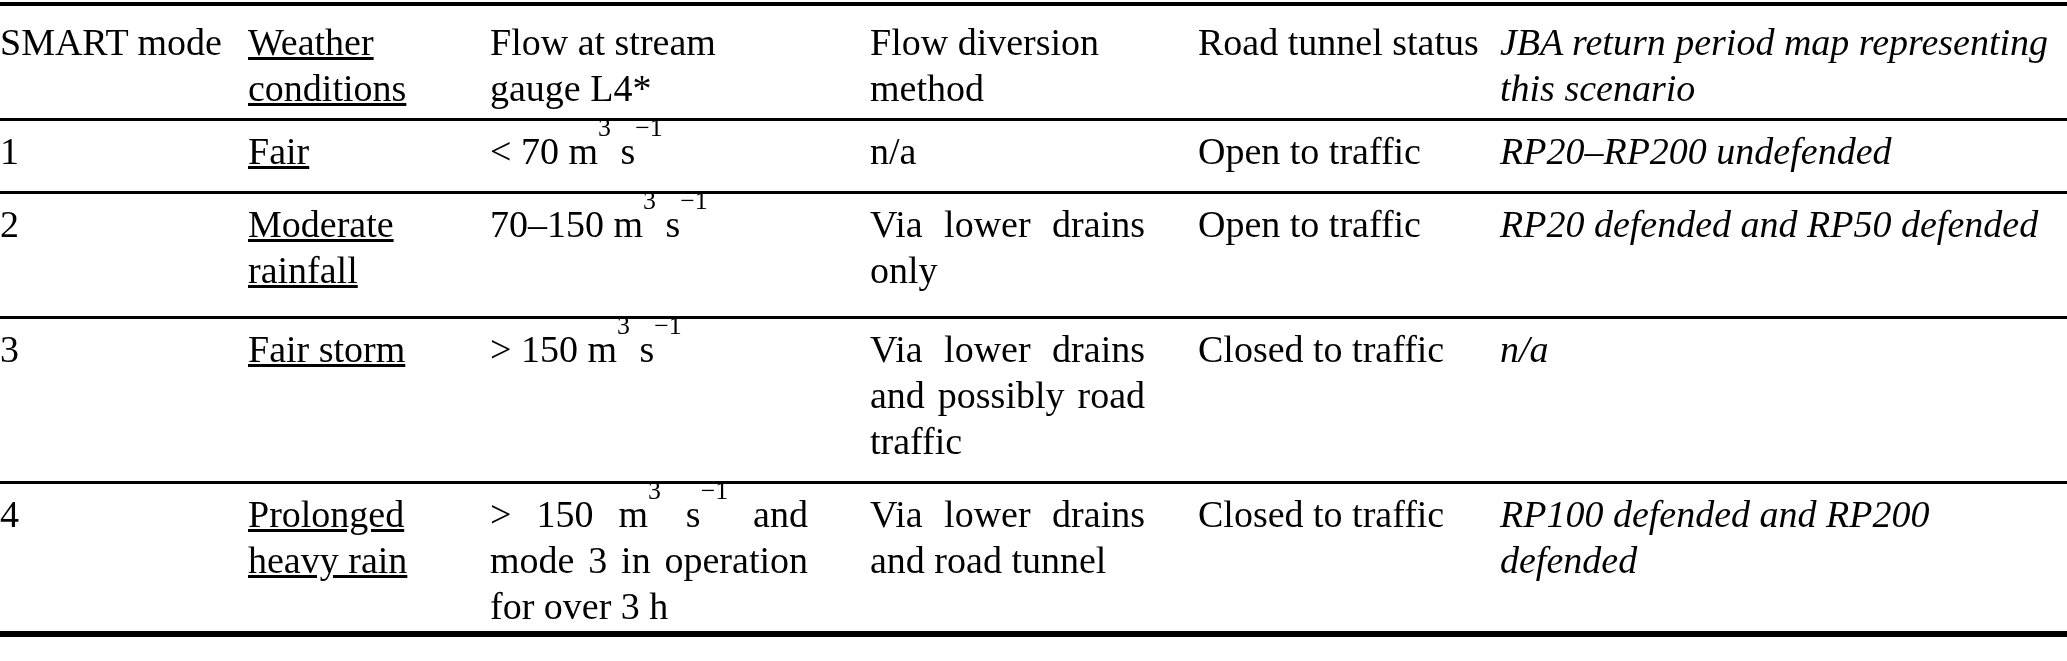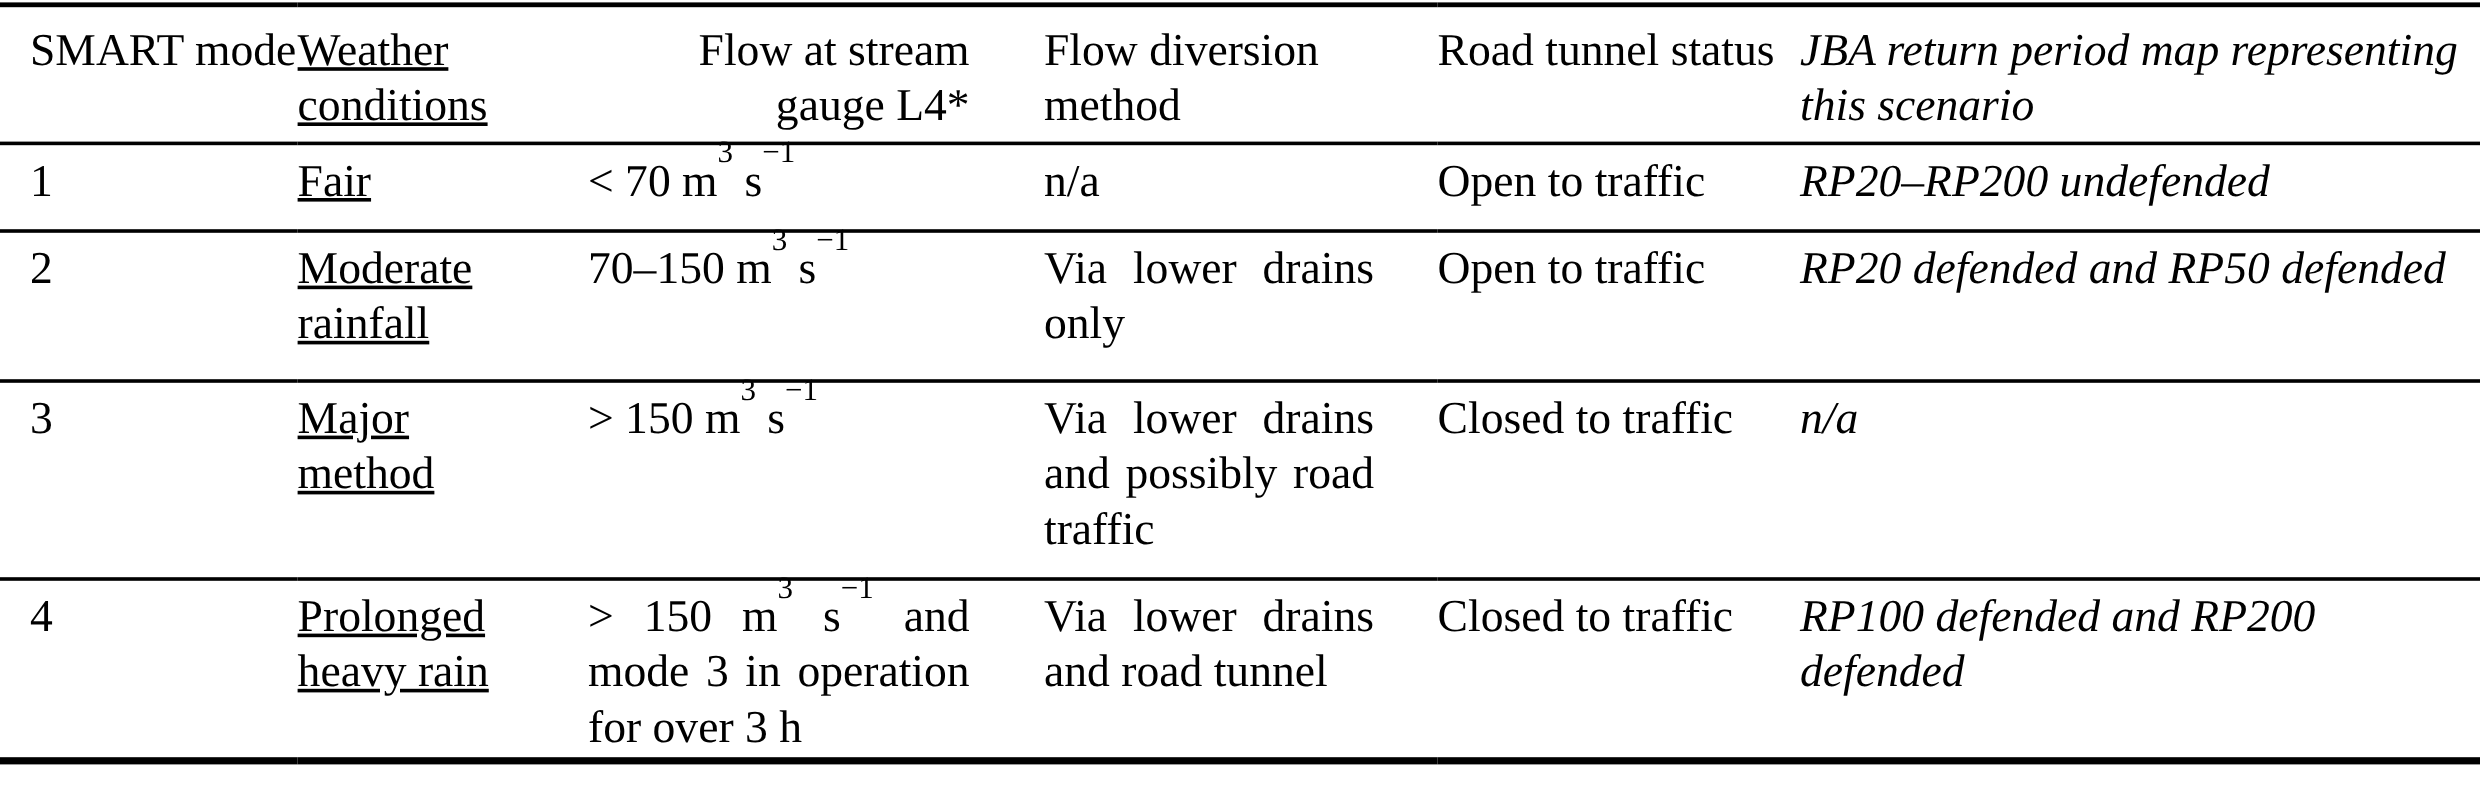--- a/index.html
+++ b/index.html
@@ -31,23 +31,23 @@
   tr.r3 { height: 165px; }
   tr.r4 { height: 152px; }
   th, td {
     vertical-align: top;
     text-align: left;
     font-weight: normal;
     padding: 7px 0 0 0;
     overflow: visible;
   }
   thead th { padding-top: 13px; }
-  .c1 { padding-left: 25px; }
+  .c1 { }
   .c2 { padding-right: 62px; text-decoration: underline; }
-  .c3 { padding-right: 62px; text-align: right; }
+  .c3 { padding-right: 62px; }
   .c4 { padding-right: 53px; }
   .c5 { padding-right: 20px; }
   .c6 { padding-right: 7px; font-style: italic; }
   tbody td.c3, tbody td.c4 { text-align: justify; }
   sup.exp {
     font-size: 68%;
     line-height: 0;
     position: relative;
     top: -0.55em;
     letter-spacing: 0;
@@ -87,21 +87,21 @@
     <tr class="r2">
       <td class="c1">2</td>
       <td class="c2">Moderate rainfall</td>
       <td class="c3"><span>70–150 m</span><sup class="exp">3</sup><span> s</span><sup class="exp">−1</sup><span></span></td>
       <td class="c4">Via lower drains only</td>
       <td class="c5">Open to traffic</td>
       <td class="c6">RP20 defended and RP50 defended</td>
     </tr>
     <tr class="r3">
       <td class="c1">3</td>
-      <td class="c2">Major method</td>
+      <td class="c2">Fair storm</td>
       <td class="c3"><span>&gt; 150 m</span><sup class="exp">3</sup><span> s</span><sup class="exp">−1</sup><span></span></td>
       <td class="c4">Via lower drains and possibly road traffic</td>
       <td class="c5">Closed to traffic</td>
       <td class="c6">n/a</td>
     </tr>
     <tr class="r4">
       <td class="c1">4</td>
       <td class="c2">Prolonged heavy rain</td>
       <td class="c3"><span>&gt; 150 m</span><sup class="exp">3</sup><span> s</span><sup class="exp">−1</sup><span> and mode 3 in operation for over 3 h</span></td>
       <td class="c4">Via lower drains and road tunnel</td>

